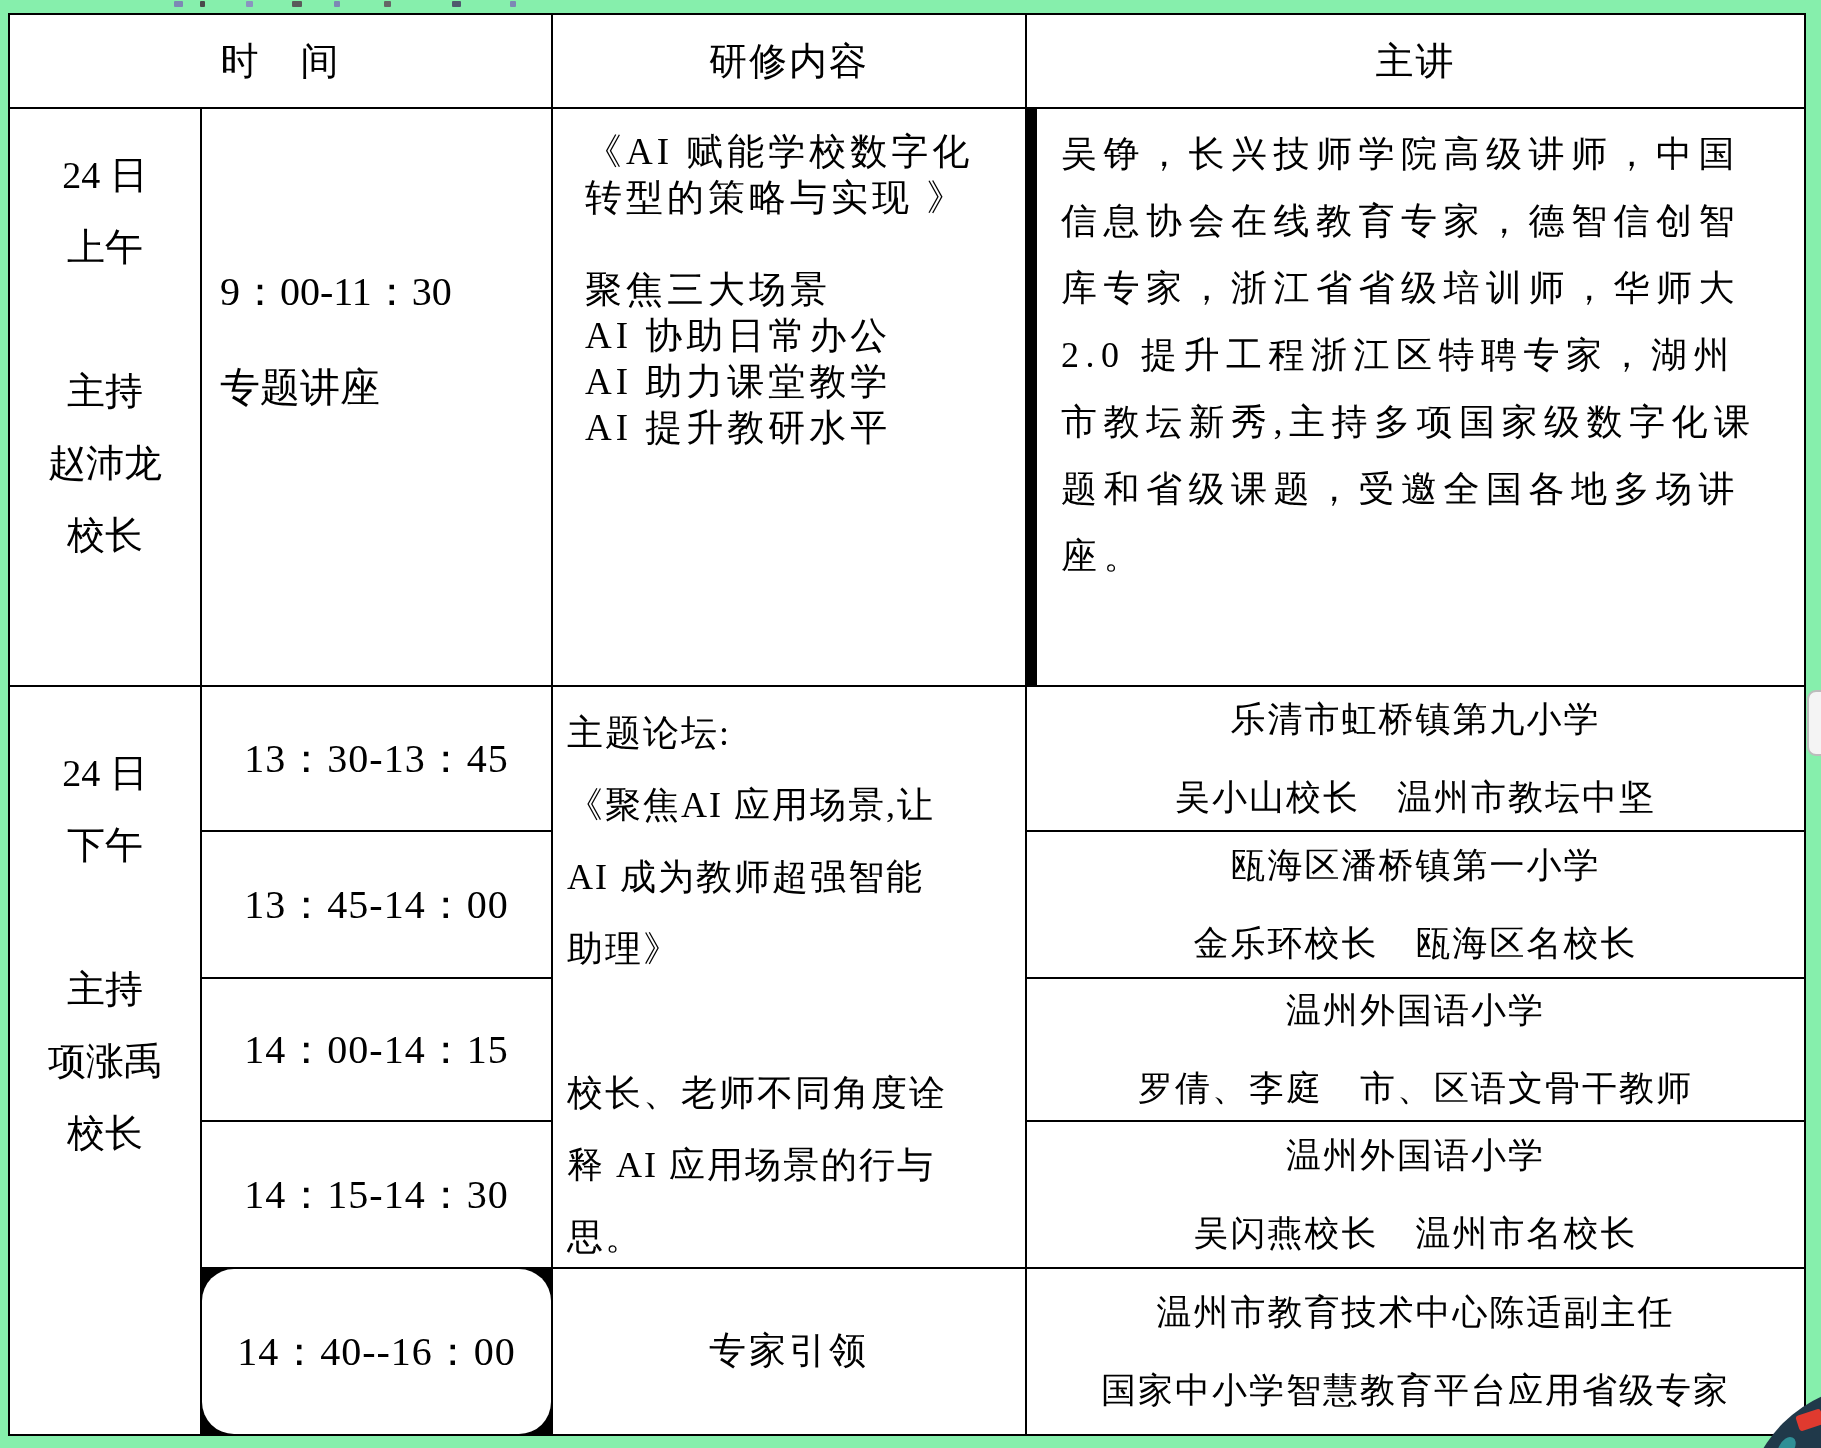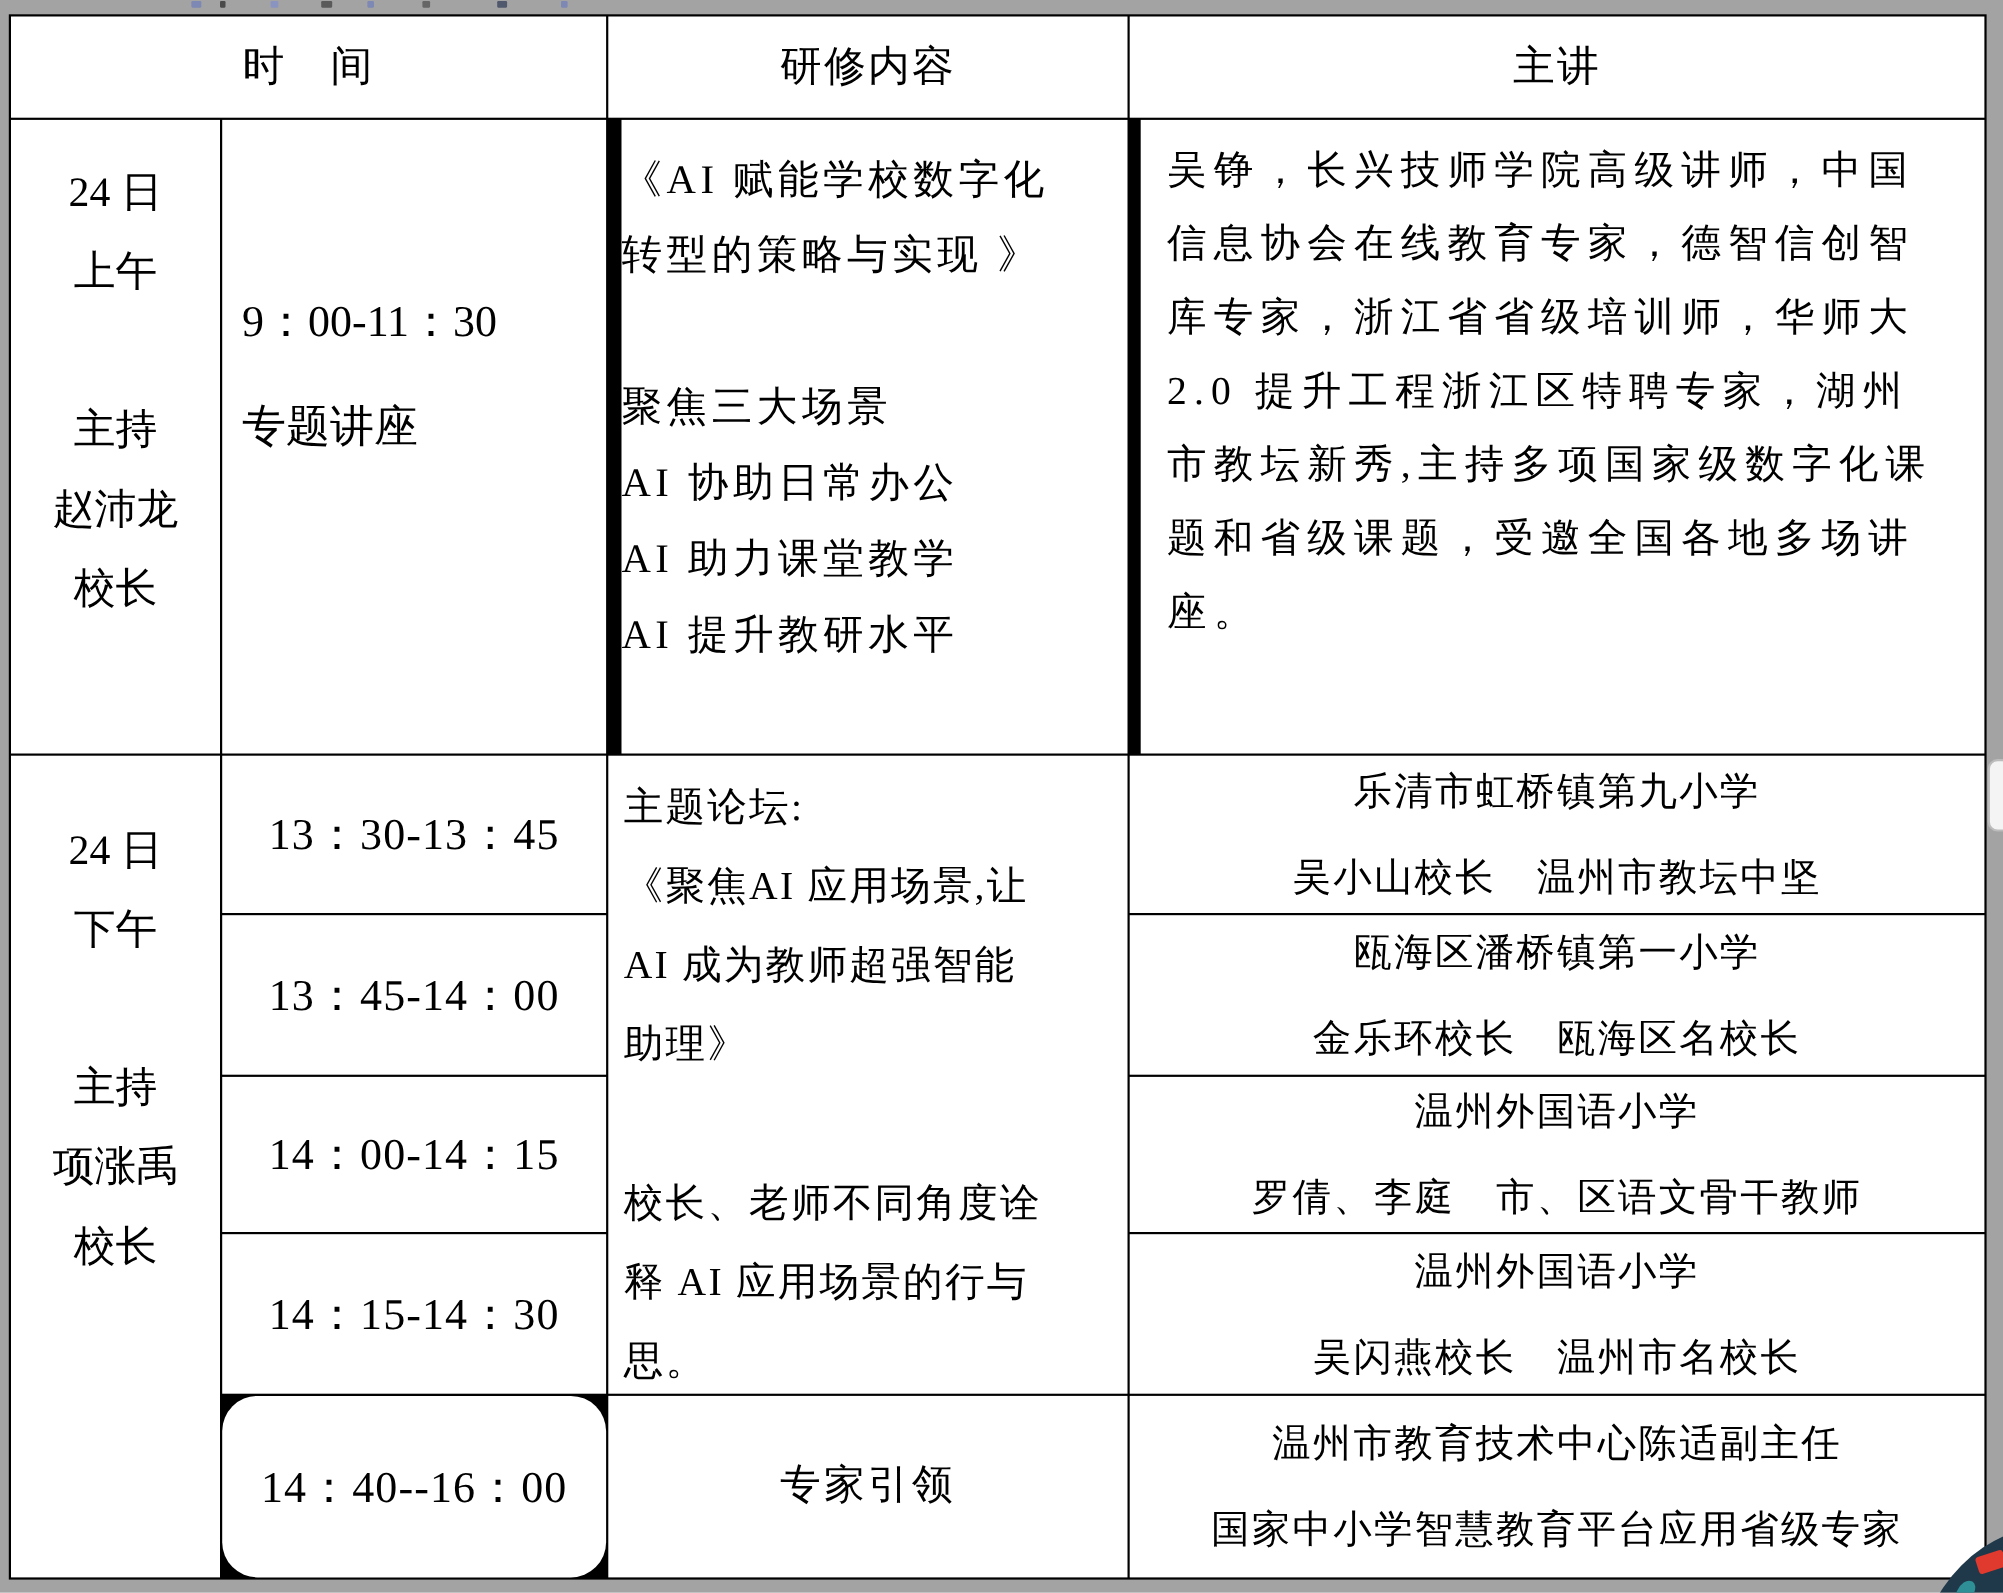--- a/index.html
+++ b/index.html
@@ -1,19 +1,19 @@
 <!DOCTYPE html>
 <html><head>
 <meta charset="utf-8">
 <style>
   html,body{margin:0;padding:0;background:#ffffff;}
   #page{
     position:relative;
     width:1821px;height:1448px;
-    background:#a3a3a3;
+    background:#86efac;
     overflow:hidden;
     font-family:"Liberation Serif","DejaVu Serif",serif;
     color:#000;
   }
   
   #schedule{
     position:absolute;left:8px;top:13px;
     width:1798px;height:1423px;
     box-sizing:border-box;
     background:#000;
@@ -35,21 +35,21 @@
   }
   .left{align-items:flex-start;text-align:left;}
   .top{justify-content:flex-start;}
 
   .th{font-size:38px;letter-spacing:2px;}
   .date{font-size:38px;line-height:72px;}
   .date1{padding-top:30px;}
   .date2{padding-top:50px;}
   .time-main{font-size:40px;line-height:96px;padding:135px 0 0 18px;}
   .time-slot{font-size:40px;letter-spacing:1px;}
-  .content1{font-size:37px;letter-spacing:4px;line-height:69px;padding:20px 6px 0 0;margin-left:12px;}
+  .content1{font-size:37px;letter-spacing:4px;line-height:46px;padding:20px 6px 0 32px;}
   .speaker1{font-size:36px;letter-spacing:6.5px;line-height:67px;padding:12px 20px 0 24px;margin-left:10px;}
   .forum{font-size:36px;letter-spacing:2px;line-height:72px;padding:10px 4px 0 14px;}
   .expert{font-size:37px;letter-spacing:3px;}
   .speaker-slot{font-size:35px;letter-spacing:2px;line-height:78px;padding:0 6px;}
 
   
   .g-th-time{grid-column:1/3;grid-row:1;}
   .g-th-content{grid-column:3;grid-row:1;}
   .g-th-speaker{grid-column:4;grid-row:1;}
   .g-d1{grid-column:1;grid-row:2;}

